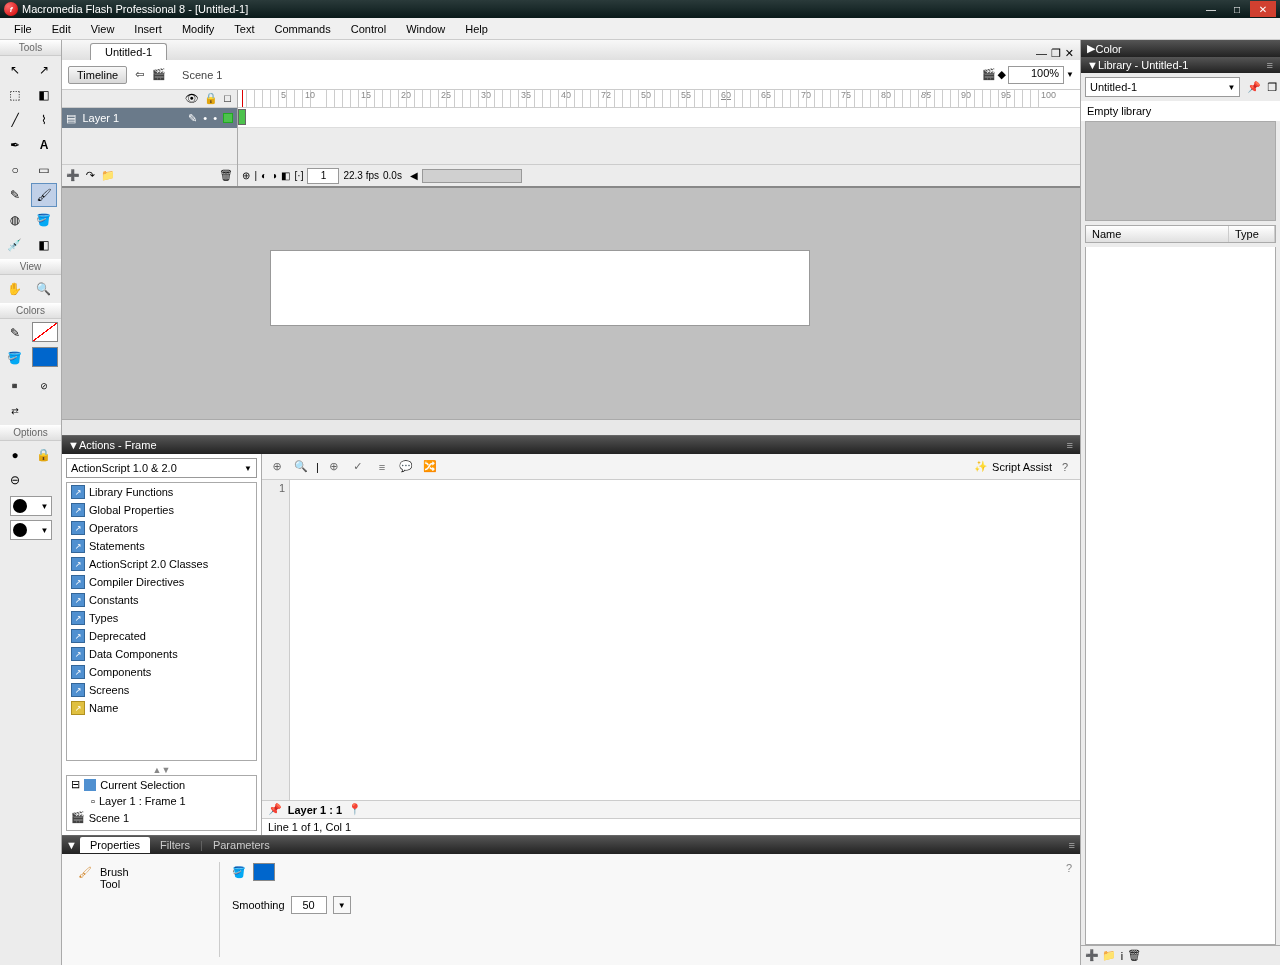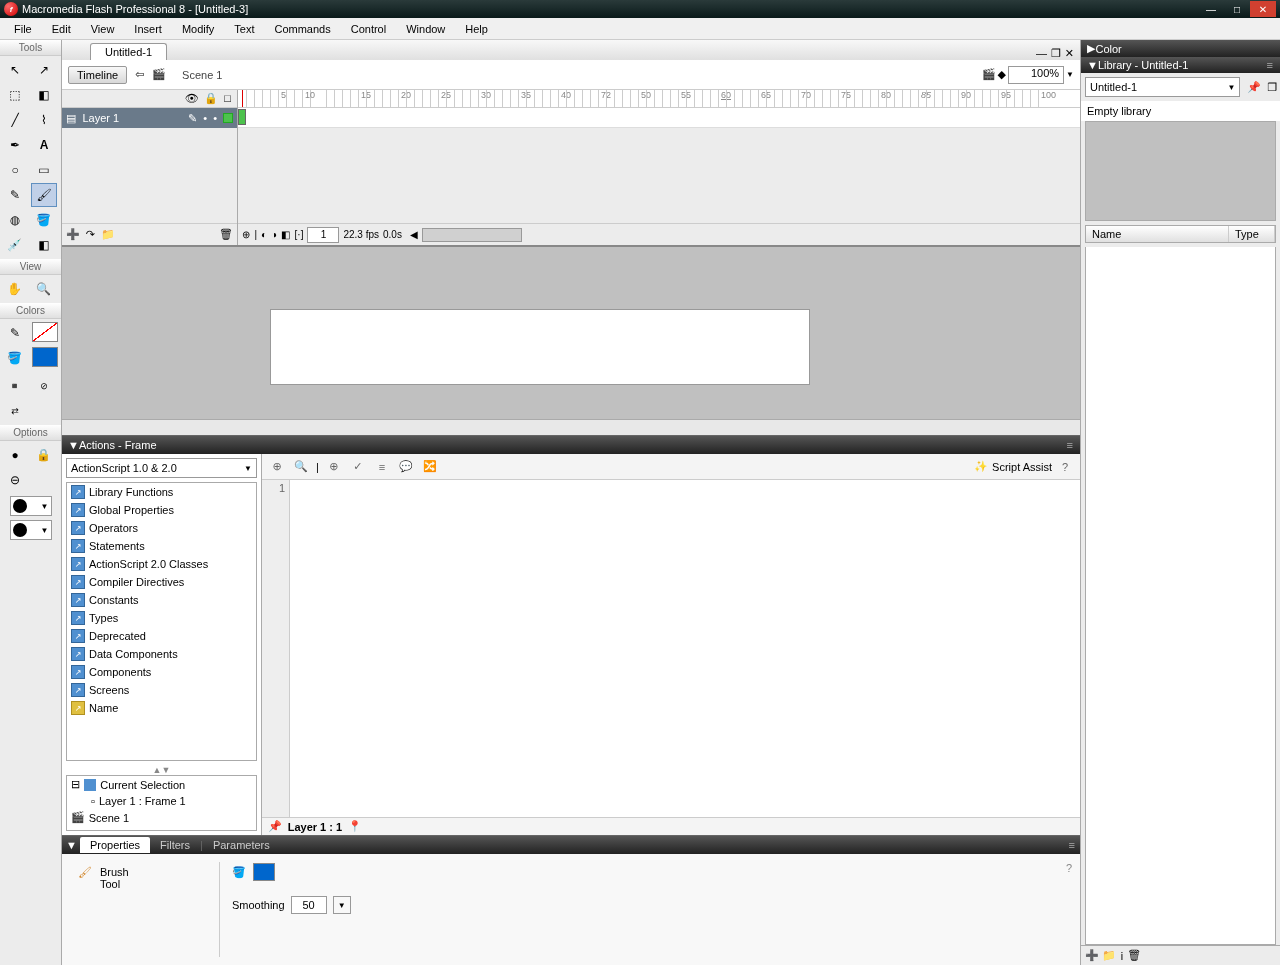--- a/index.html
+++ b/index.html
@@ -21,21 +21,21 @@
 .swatch-red-strike { background: linear-gradient(to bottom right, #fff 48%, #f00 48%, #f00 52%, #fff 52%); }
 .swatch-blue { background: #0066cc; }
 .circle-swatch { width: 42px; height: 20px; background: #fff; border: 1px solid #999; display: flex; align-items: center; margin: 2px auto; padding: 0 2px; }
 .circle-swatch .dot { width: 14px; height: 14px; background: #000; border-radius: 50%; }
 .circle-swatch .arrow { margin-left: auto; font-size: 8px; }
 .center-area { flex: 1; display: flex; flex-direction: column; background: #808080; }
 .doc-tab-bar { height: 20px; background: linear-gradient(to bottom,#f8f8f8,#e0e0e0); display: flex; align-items: flex-end; padding-left: 28px; }
 .doc-tab { background: #fff; padding: 2px 14px; border: 1px solid #999; border-bottom:none; border-radius: 3px 3px 0 0; font-size: 11px; }
 .doc-controls { margin-left: auto; padding: 0 6px; display: flex; gap: 4px; }
 .doc-controls span { font-size: 11px; cursor: pointer; }
-.timeline-area { height: 187px; background: #5eead4; border-bottom: 2px solid #888; display: flex; flex-direction: column; }
+.timeline-area { height: 128px; background: #5eead4; border-bottom: 2px solid #888; display: flex; flex-direction: column; }
 .timeline-header { height: 30px; display: flex; align-items: center; padding: 3px 6px; gap: 8px; background: #fff; border-bottom: 1px solid #ccc; }
 .timeline-btn { padding: 2px 8px; background: linear-gradient(to bottom,#f8f8f8,#d8d8d8); border: 1px solid #999; border-radius: 2px; font-size: 11px; }
 .scene-label { font-size: 11px; color: #444; margin-left: 8px; }
 .zoom-box { margin-left: auto; display: flex; align-items: center; gap: 2px; }
 .zoom-input { width: 56px; height: 18px; border: 1px solid #999; background: #fff; font-size: 11px; padding: 0 4px; text-align: right; }
 .timeline-body { flex: 1; display: flex; }
 .layers-col { width: 176px; background: #ececec; border-right: 1px solid #aaa; display: flex; flex-direction: column; }
 .layer-icons { height: 18px; display: flex; justify-content: flex-end; padding: 2px 6px; gap: 6px; border-bottom: 1px solid #ccc; }
 .layer-row { height: 20px; display: flex; align-items: center; padding: 0 4px; background: #6a7a8a; color: #fff; gap: 6px; }
 .layer-spacer { flex: 1; }
@@ -90,21 +90,21 @@
 .lib-preview { height: 100px; background: #c0c0c0; border: 1px solid #aaa; margin: 0 4px; }
 .lib-cols { display: flex; border: 1px solid #aaa; margin: 4px; background: linear-gradient(to bottom,#fff,#e0e0e0); }
 .lib-col { flex: 1; padding: 2px 6px; font-size: 11px; border-right: 1px solid #ccc; }
 .lib-footer { margin-top: auto; height: 20px; border-top: 1px solid #aaa; display: flex; align-items: center; padding: 0 4px; gap: 4px; }
 </style>
 </head>
 <body>
 
 <div class="titlebar">
   <div class="flash-icon">f</div>
-  <span>Macromedia Flash Professional 8 - [Untitled-3]</span>
+  <span>Macromedia Flash Professional 8 - [Untitled-1]</span>
   <div class="win-controls">
     <div class="win-btn">—</div>
     <div class="win-btn">□</div>
     <div class="win-btn win-close">✕</div>
   </div>
 </div>
 
 <div class="menubar">
   <span class="menu-item">File</span>
   <span class="menu-item">Edit</span>
@@ -454,20 +454,21 @@
             <div class="gutter">
                 <div>1</div>
               </div>
             <div class="code"></div>
           </div>
           <div class="code-footer">
             <span>📌</span>
             <b>Layer 1 : 1</b>
             <span>📍</span>
           </div>
+          <div class="status-line">Line 1 of 1, Col 1</div>
         </div>
       </div>
     </div>
 
     <div class="props-panel">
       <div class="props-tabs">
         <span style="color:#fff;">▼&nbsp;</span>
         <span class="props-tab active">Properties</span>
         <span class="props-tab">Filters</span>
         <span style="color:#666;">|</span>

